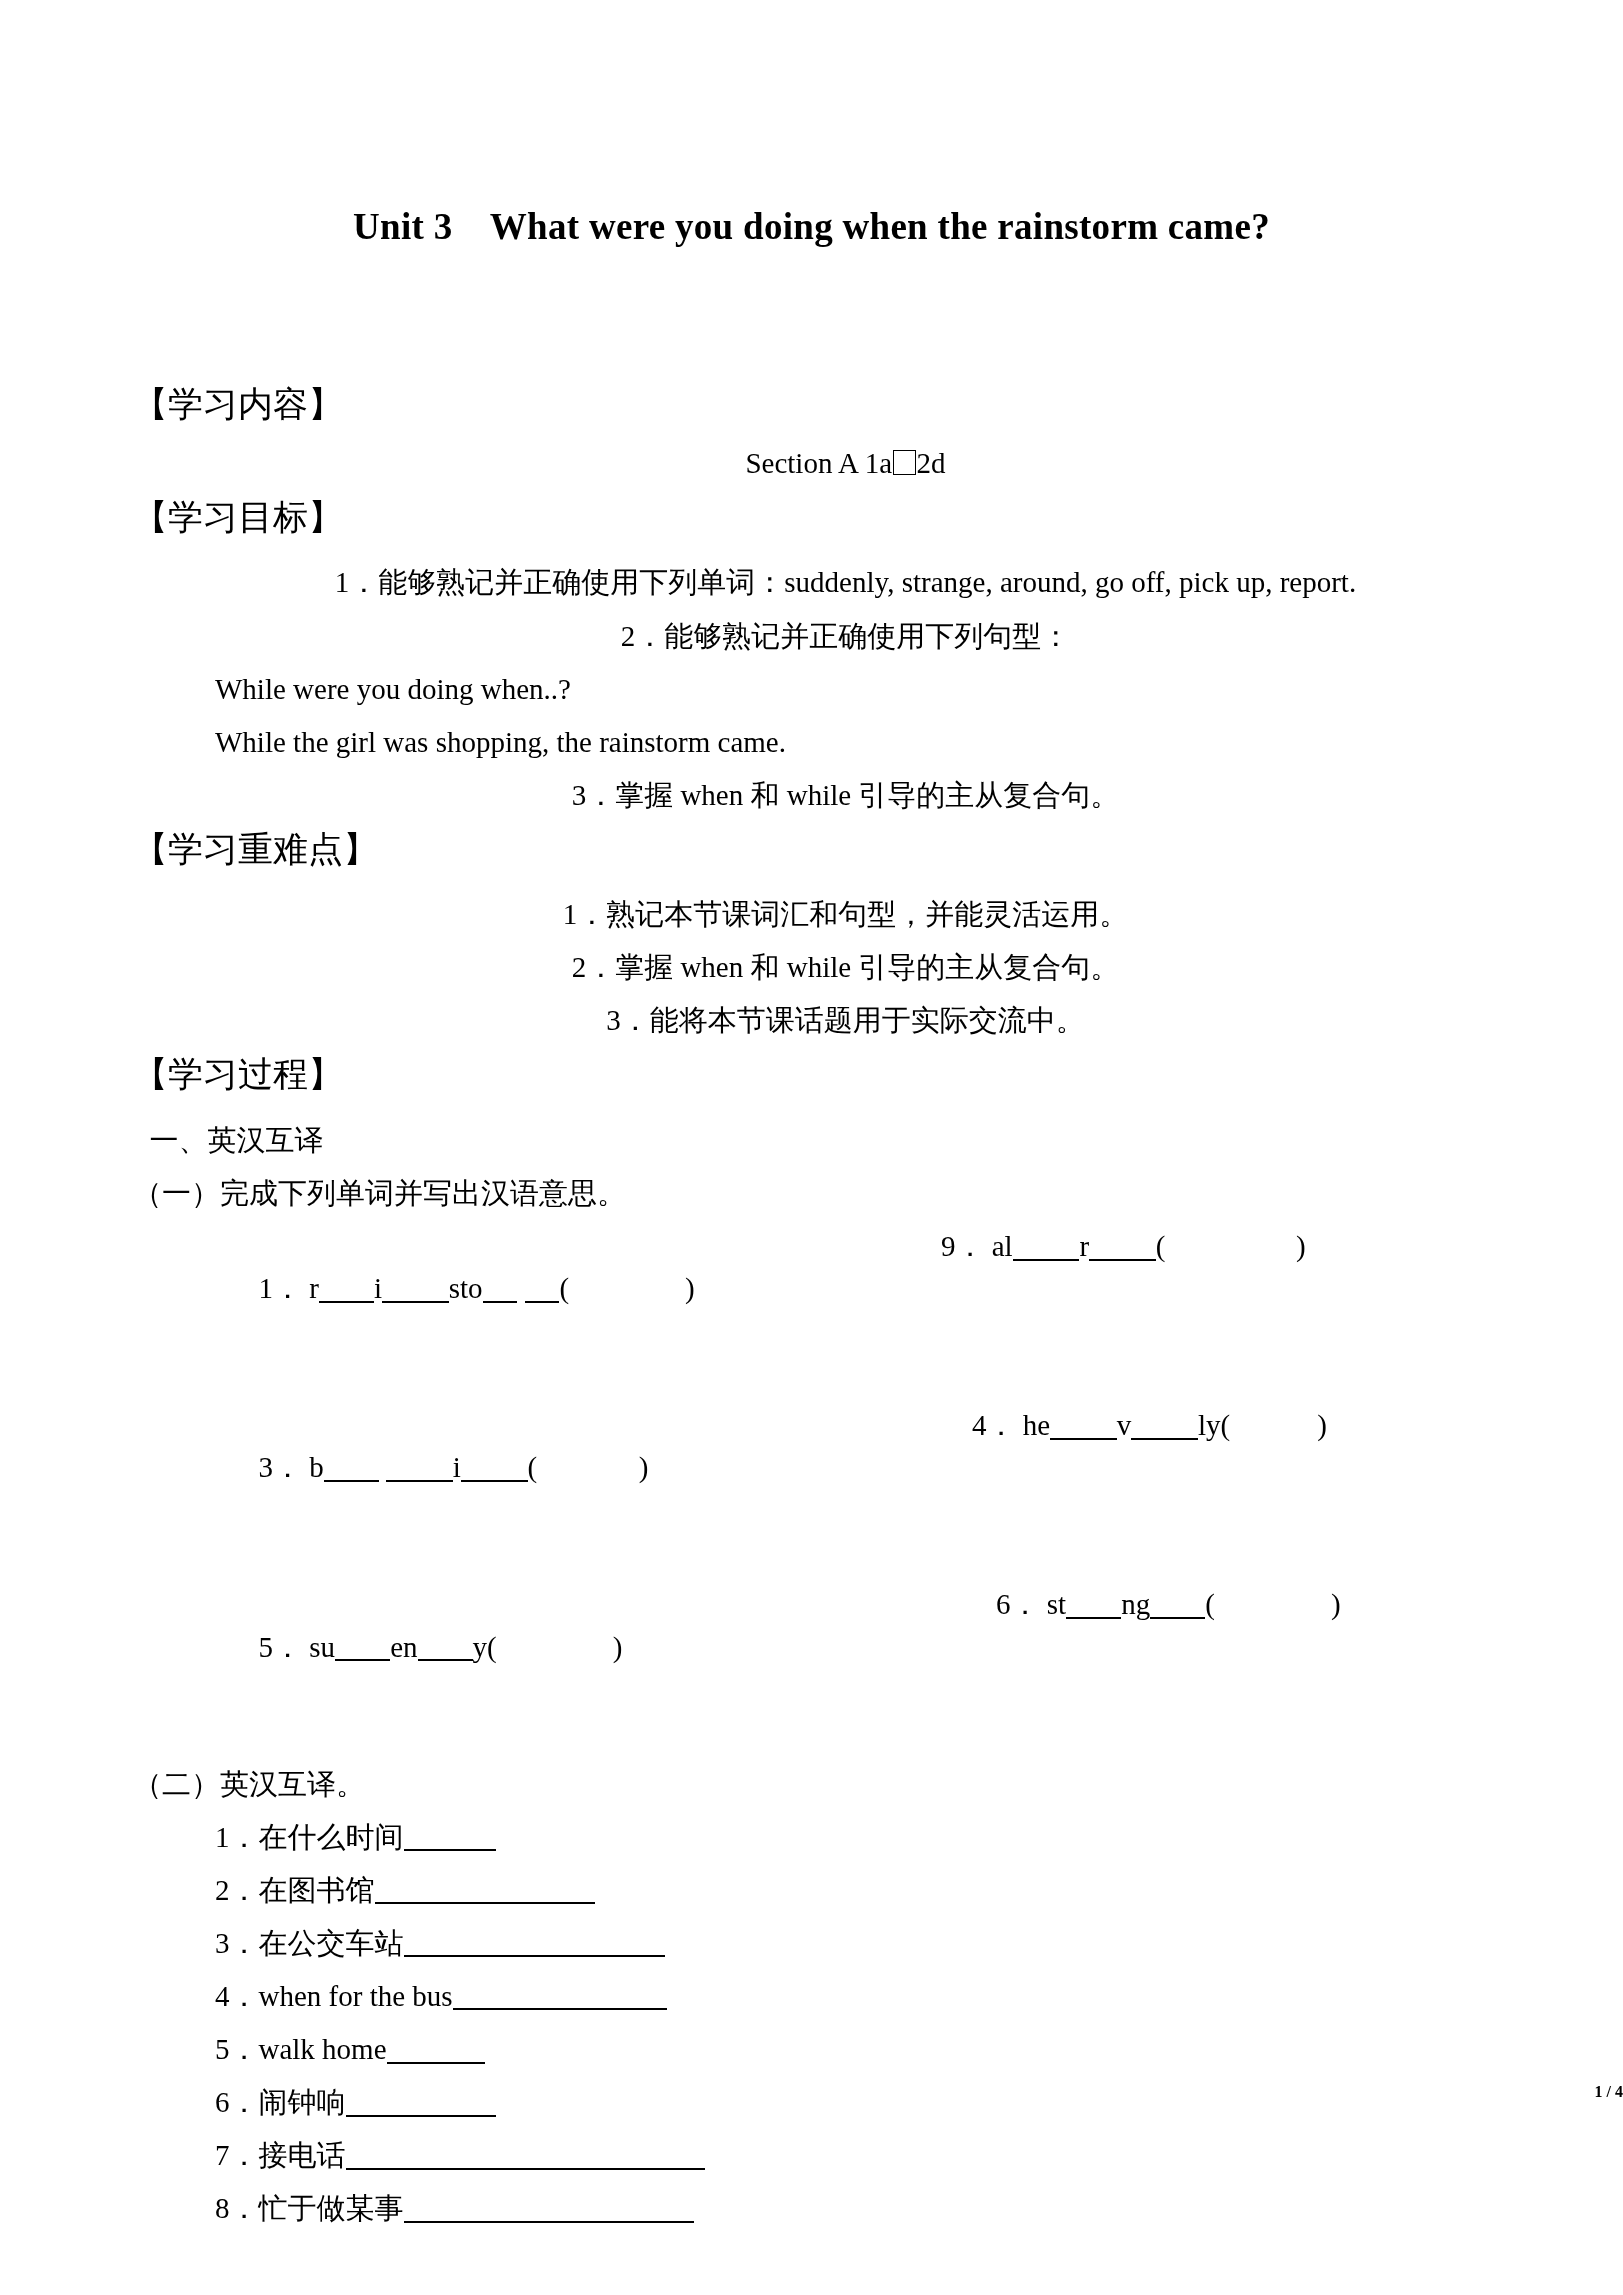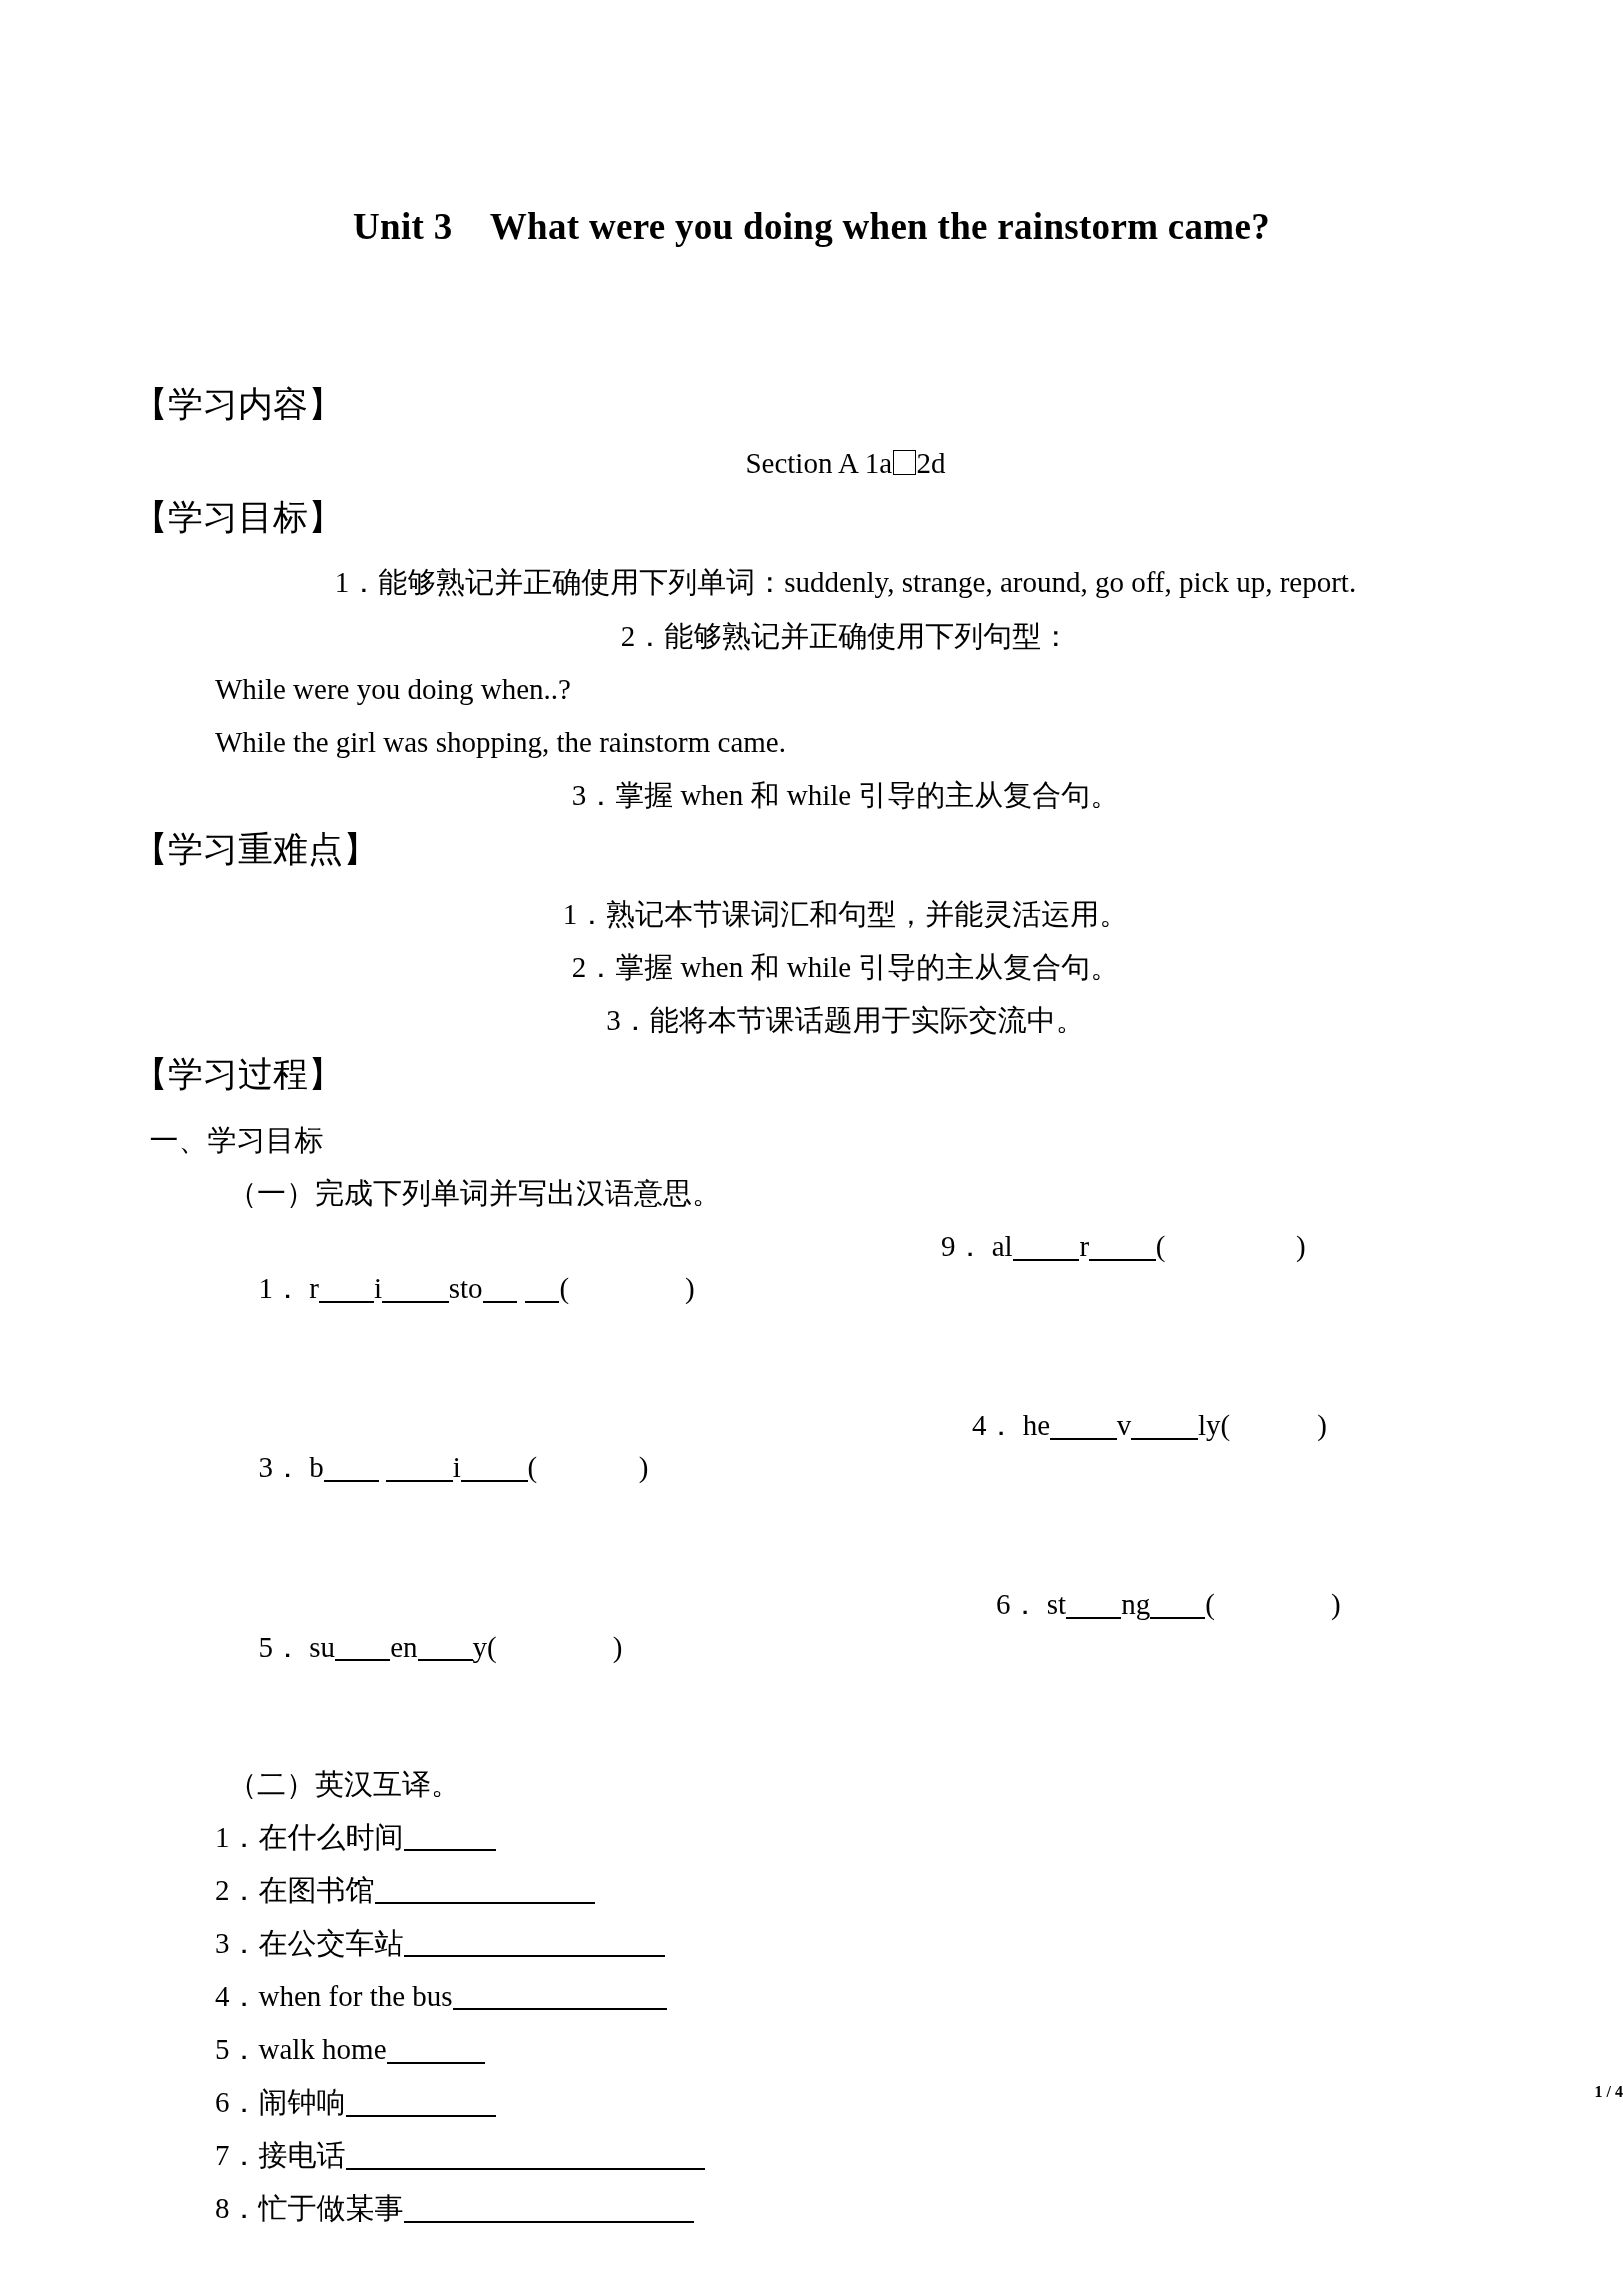--- a/index.html
+++ b/index.html
@@ -55,21 +55,21 @@
 
   .body-line {
     font-size: 29px;
     line-height: 1.45;
     margin: 0;
     white-space: pre;
   }
 
   .indent-1 { margin-left: 68px; text-align: center; }   
   .indent-sub { margin-left: 16.4px; }  
-  .indent-2 { margin-left: 95px; }   
+  .indent-2 { }   
   .indent-item { margin-left: 82px; }
 
   .gap-sm { height: 11px; }
   .gap-md { height: 17.7px; }
 
   .tofu {
     display: inline-block;
     width: 0.80em;
     height: 0.86em;
     border: 1.4px solid #000;
@@ -143,21 +143,21 @@
     <div class="gap-md"></div>
     <div class="body-line indent-1">1．熟记本节课词汇和句型，并能灵活运用。</div>
     <div class="gap-sm"></div>
     <div class="body-line indent-1">2．掌握 when 和 while 引导的主从复合句。</div>
     <div class="gap-sm"></div>
     <div class="body-line indent-1">3．能将本节课话题用于实际交流中。</div>
     <div class="gap-sm"></div>
 
     <div class="sec-head">【学习过程】</div>
     <div class="gap-md"></div>
-    <div class="body-line indent-sub">一、学习目标</div>
+    <div class="body-line indent-sub">一、英汉互译</div>
     <div class="gap-sm"></div>
     <div class="body-line indent-2">（一）完成下列单词并写出汉语意思。</div>
     <div class="gap-sm"></div>
 
     <div class="row-2col">
       <span><span>1． r</span><span class="blank" style="width:1.9em"></span><span>i</span><span class="blank" style="width:2.3em"></span><span>sto</span><span class="blank" style="width:1.2em"></span> <span class="blank" style="width:1.2em"></span><span>(                )</span></span>
       <span class="col-b"><span>9． al</span><span class="blank" style="width:2.3em"></span><span>r</span><span class="blank" style="width:2.3em"></span><span>(                  )</span></span>
     </div>
     <div class="gap-sm"></div>
 

